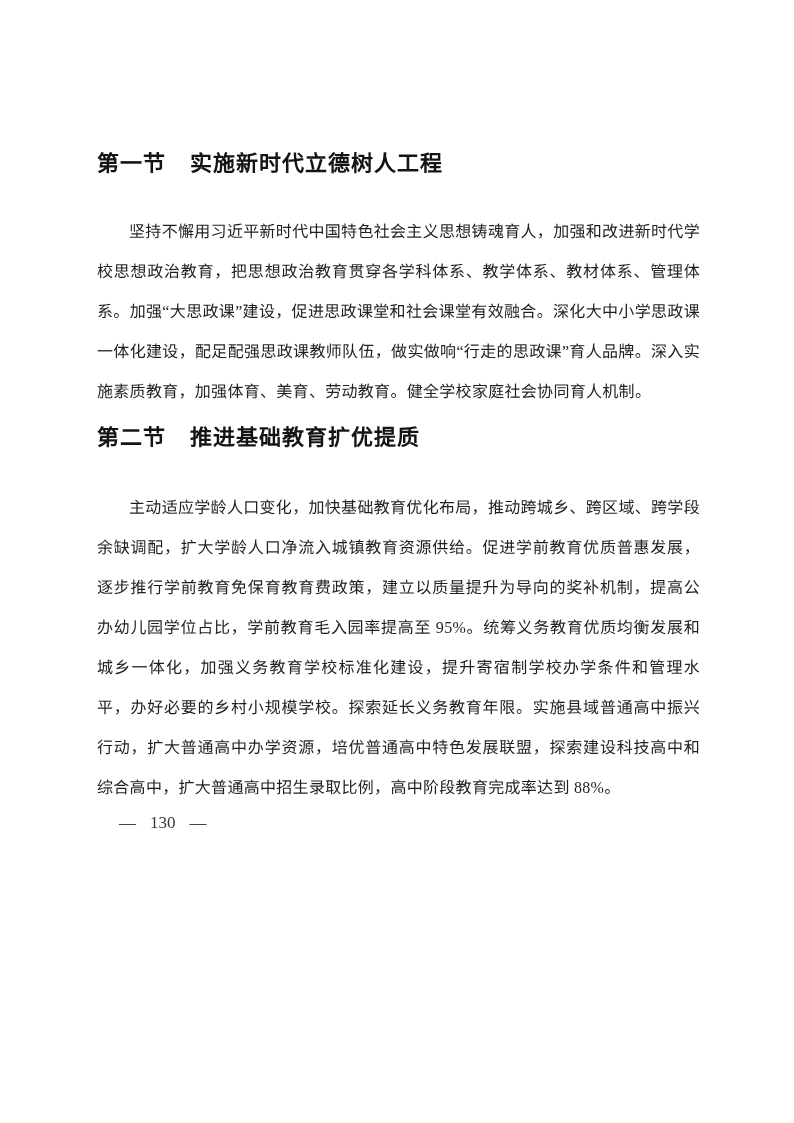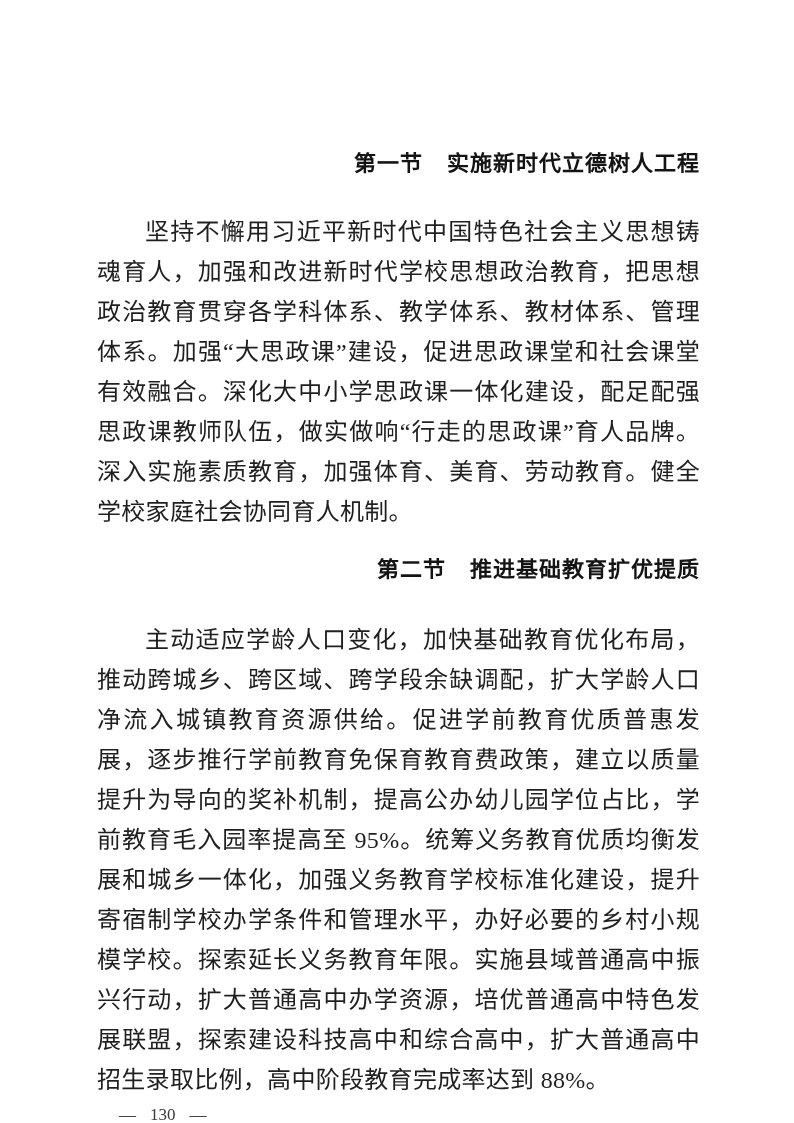--- a/index.html
+++ b/index.html
@@ -20,35 +20,35 @@
     height: 1123px;
     padding: 146px 94px 0 97px;
     background: #ffffff;
   }
   .section-heading {
     margin: 0;
     font-family: Liberation Serif, serif;
     font-weight: 700;
     font-size: 22px;
     line-height: 36px;
-    text-align: right;
+    text-align: left;
     letter-spacing: 1px;
     color: #141414;
     white-space: nowrap;
   }
   .section-heading .heading-gap {
     display: inline-block;
     width: 24px;
   }
   .section-heading.second {
-    margin-top: 20px;
+    margin-top: 8px;
   }
   .body-paragraph {
     margin: 30px 0 0 0;
-    font-size: 24px;
+    font-size: 16px;
     line-height: 40px;
     letter-spacing: 0.3px;
     text-align: justify;
     text-justify: inter-character;
     text-indent: 2em;
     color: #1f1f1f;
   }
   .body-paragraph.second {
     margin-top: 32px;
   }

